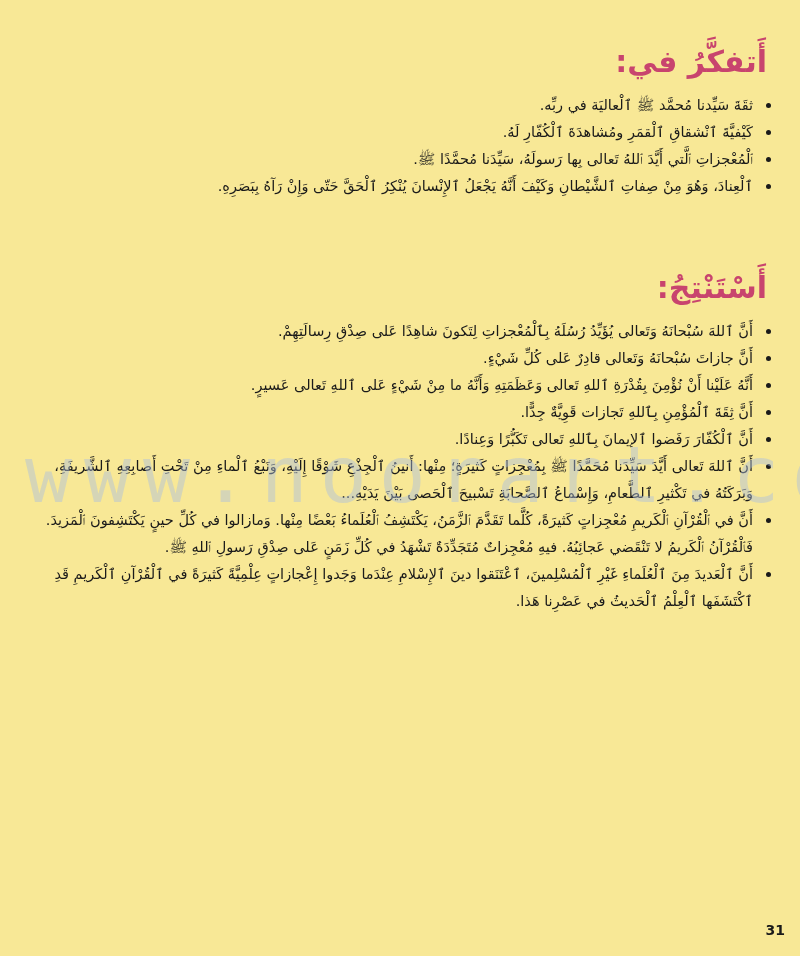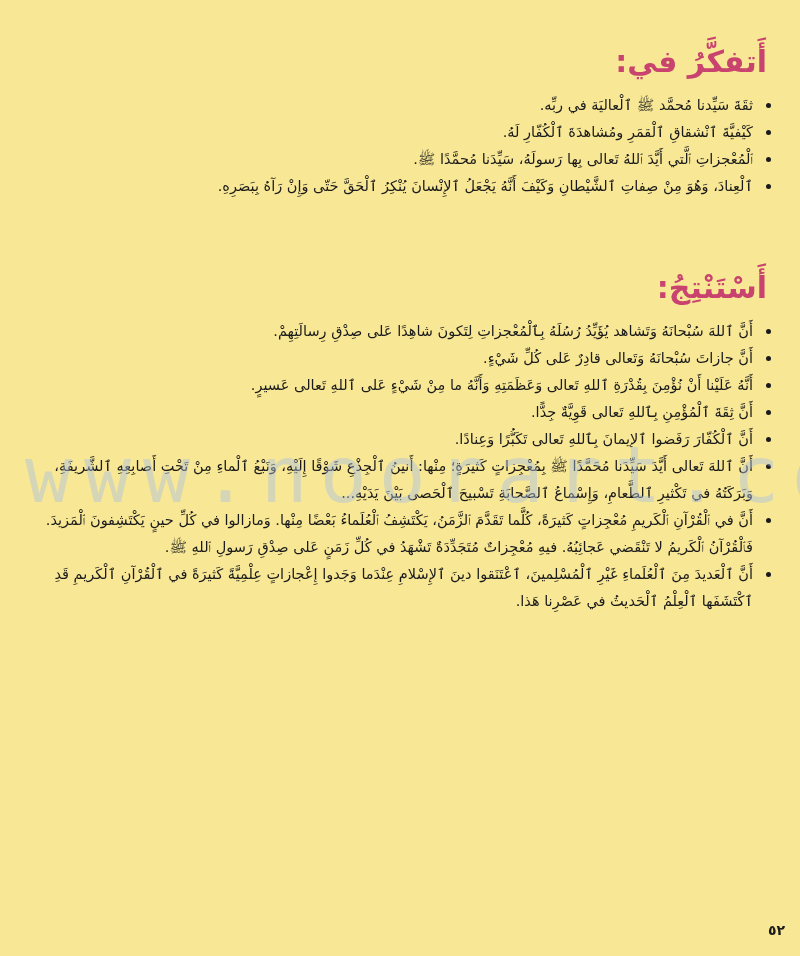--- a/index.html
+++ b/index.html
@@ -71,27 +71,27 @@
       <li>ثقَةَ سَيِّدنا مُحمَّد ﷺ ٱلْعاليَة في ربِّه.</li>
       <li>كَيْفيَّةَ ٱنْشقاقِ ٱلْقمَرِ ومُشاهدَةَ ٱلْكُفّارِ لَهُ.</li>
       <li>ٱلْمُعْجزاتِ ٱلَّتي أَيَّدَ ٱللهُ تَعالى بِها رَسولَهُ، سَيِّدَنا مُحمَّدًا ﷺ.</li>
       <li>ٱلْعِنادَ، وَهُوَ مِنْ صِفاتِ ٱلشَّيْطانِ وَكَيْفَ أَنَّهُ يَجْعَلُ ٱلإِنْسانَ يُنْكِرُ ٱلْحَقَّ حَتّى وَإِنْ رَآهُ بِبَصَرِهِ.</li>
     </ul>
   </div>
 
   <div class="section sec2">
     <h2 class="heading">أَسْتَنْتِجُ:</h2>
     <ul class="bullets">
-      <li>أَنَّ ٱللهَ سُبْحانَهُ وَتَشاهد يُؤَيِّدُ رُسُلَهُ بِٱلْمُعْجزاتِ لِتَكونَ شاهِدًا عَلى صِدْقِ رِسالَتِهِمْ.</li>
+      <li>أَنَّ ٱللهَ سُبْحانَهُ وَتَعالى يُؤَيِّدُ رُسُلَهُ بِٱلْمُعْجزاتِ لِتَكونَ شاهِدًا عَلى صِدْقِ رِسالَتِهِمْ.</li>
       <li>أَنَّ جازاتَ سُبْحانَهُ وَتَعالى قادِرٌ عَلى كُلِّ شَيْءٍ.</li>
       <li>أَنَّهُ عَلَيْنا أَنْ نُؤْمِنَ بِقُدْرَةِ ٱللهِ تَعالى وَعَظَمَتِهِ وَأَنَّهُ ما مِنْ شَيْءٍ عَلى ٱللهِ تَعالى عَسيرٍ.</li>
-      <li>أَنَّ ثِقَةَ ٱلْمُؤْمِنِ بِٱللهِ تَعالى قَوِيَّةٌ جِدًّا.</li>
+      <li>أَنَّ ثِقَةَ ٱلْمُؤْمِنِ بِٱللهِ تَجازات قَوِيَّةٌ جِدًّا.</li>
       <li>أَنَّ ٱلْكُفّارَ رَفَضوا ٱلإيمانَ بِٱللهِ تَعالى تَكَبُّرًا وَعِنادًا.</li>
       <li>أَنَّ ٱللهَ تَعالى أَيَّدَ سَيِّدَنا مُحَمَّدًا ﷺ بِمُعْجِزاتٍ كَثيرَةٍ؛ مِنْها: أَنينُ ٱلْجِذْعِ شَوْقًا إِلَيْهِ، وَنَبْعُ ٱلْماءِ مِنْ تَحْتِ أَصابِعِهِ ٱلشَّريفَةِ، وَبَرَكَتُهُ في تَكْثيرِ ٱلطَّعامِ، وَإِسْماعُ ٱلصَّحابَةِ تَسْبيحَ ٱلْحَصى بَيْنَ يَدَيْهِ...</li>
       <li>أَنَّ في ٱلْقُرْآنِ ٱلْكَريمِ مُعْجِزاتٍ كَثيرَةً، كُلَّما تَقَدَّمَ ٱلزَّمَنُ، يَكْتَشِفُ ٱلْعُلَماءُ بَعْضًا مِنْها. وَمازالوا في كُلِّ حينٍ يَكْتَشِفونَ ٱلْمَزيدَ. فَٱلْقُرْآنُ ٱلْكَريمُ لا تَنْقَضي عَجائِبُهُ. فيهِ مُعْجِزاتٌ مُتَجَدِّدَةٌ تَشْهَدُ في كُلِّ زَمَنٍ عَلى صِدْقِ رَسولِ ٱللهِ ﷺ.</li>
       <li>أَنَّ ٱلْعَديدَ مِنَ ٱلْعُلَماءِ غَيْرِ ٱلْمُسْلِمينَ، ٱعْتَنَقوا دينَ ٱلإِسْلامِ عِنْدَما وَجَدوا إِعْجازاتٍ عِلْمِيَّةً كَثيرَةً في ٱلْقُرْآنِ ٱلْكَريمِ قَدِ ٱكْتَشَفَها ٱلْعِلْمُ ٱلْحَديثُ في عَصْرِنا هَذا.</li>
     </ul>
   </div>
 
   <div class="watermark">www.noorart.com</div>
 
-  <div class="page-number">٥٢</div>
+  <div class="page-number">31</div>
 </div>
 
 </body></html>

